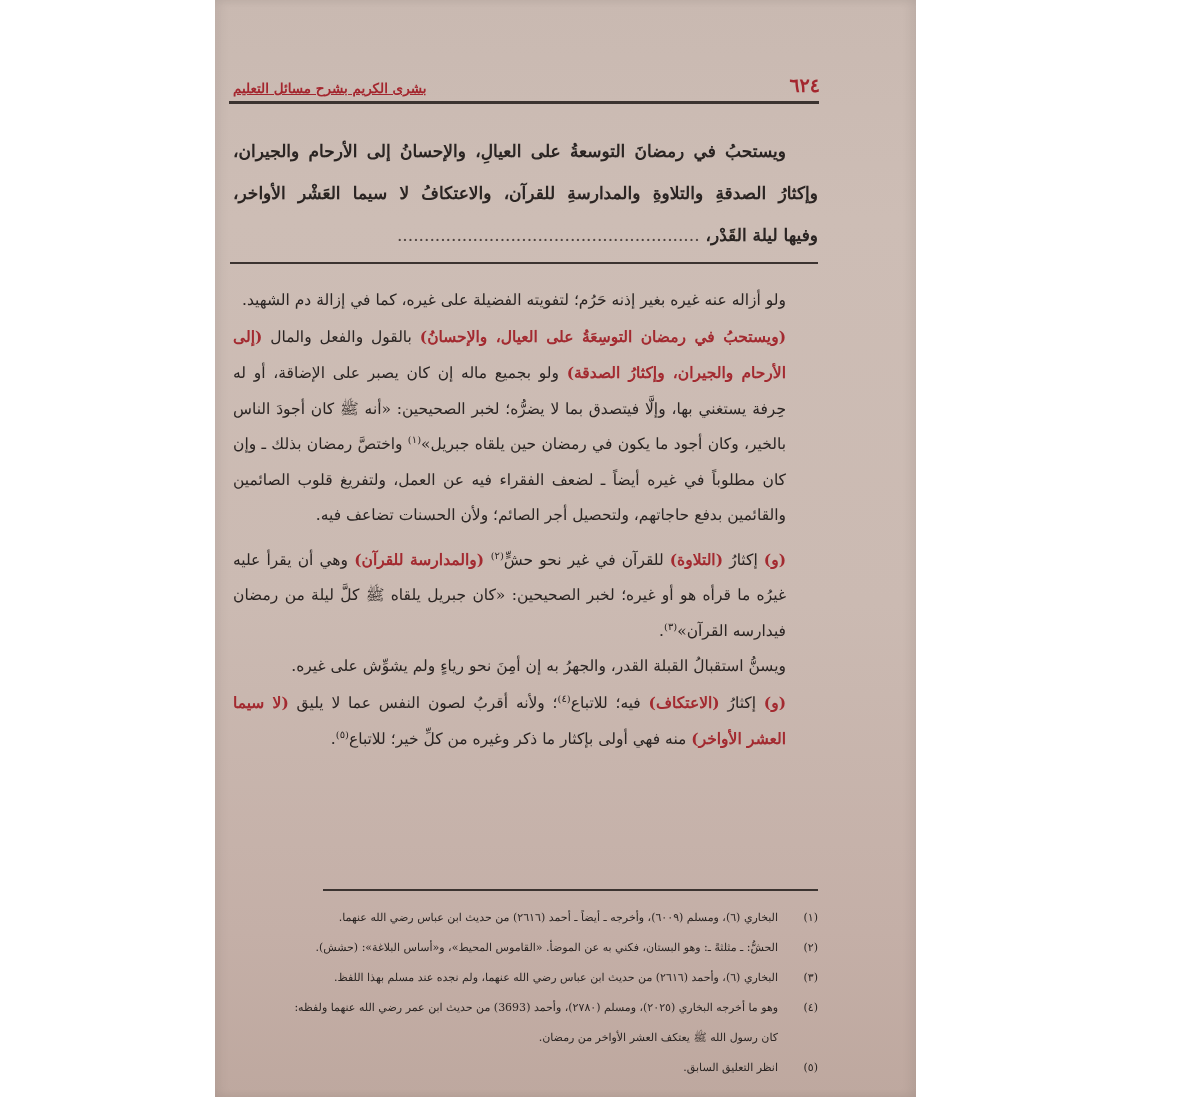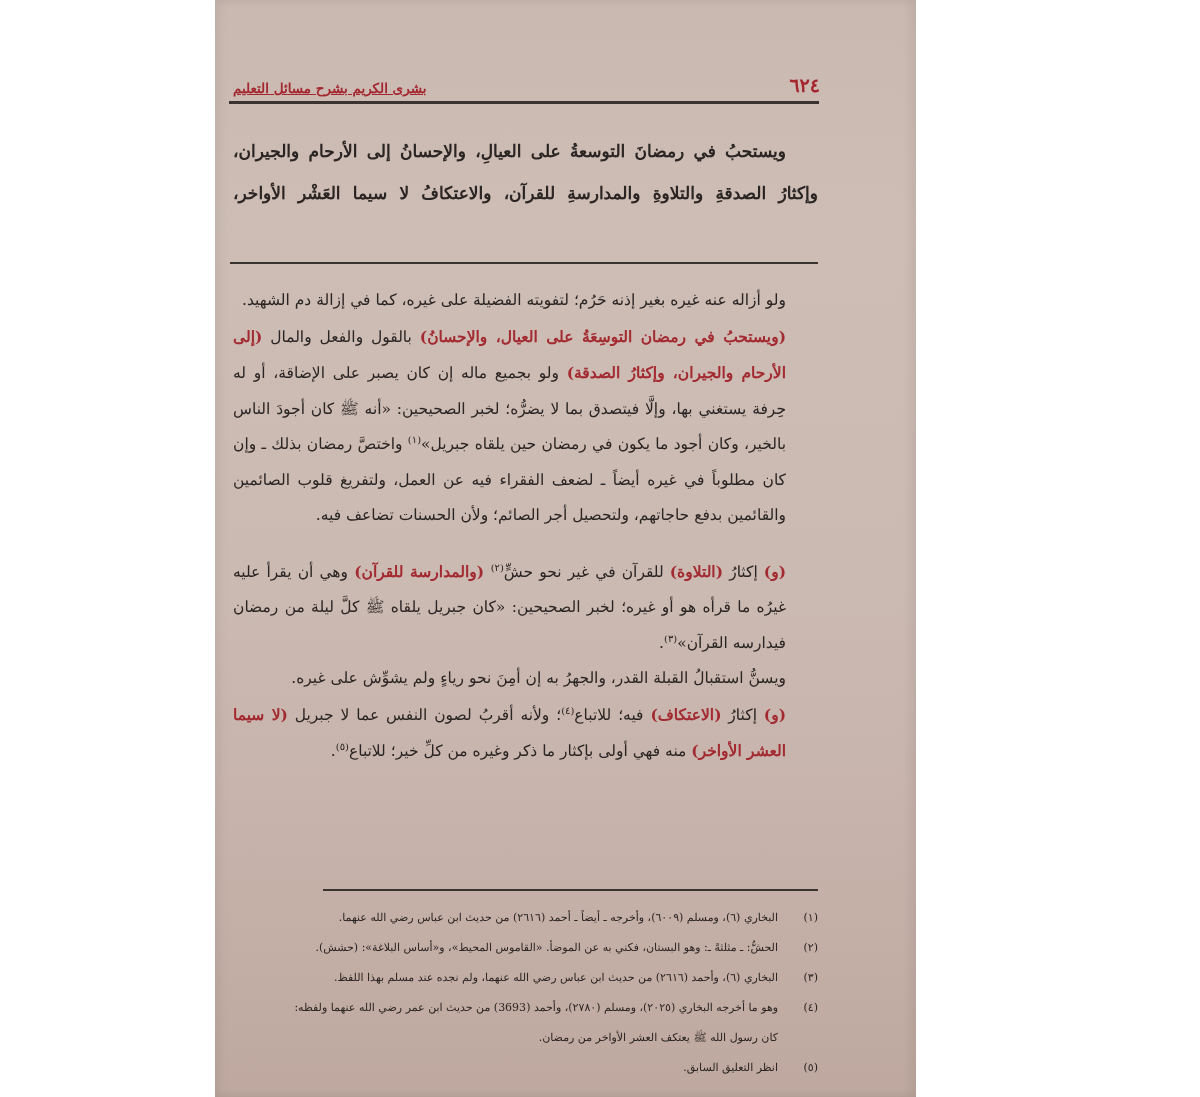--- a/index.html
+++ b/index.html
@@ -32,21 +32,21 @@
     .matn p { margin:0; text-align-last:justify; }
     .matn p:first-child { padding-right:32px; }
     .matn p.last-line { text-align-last:right; }
     .dots { letter-spacing:2px; color:#4a403c; font-weight:normal; }
 
     .sharh {
       left:18px; width:585px; top:283px;
       font-size:15.5px; line-height:35.5px;
     }
     .sharh p { margin:0; }
-    .sharh p.gap { margin-top:20px; }
+    .sharh p.gap { margin-top:8px; }
     .indent { padding-right:32px; }
     .red { color:#a32a30; font-weight:bold; }
     .sup { font-size:10px; vertical-align:super; line-height:0; }
 
     .footnotes {
       left:18px; width:585px; top:903px;
       font-size:11px; line-height:30px;
     }
     .footnotes p { margin:0; }
     .fn-num { display:inline-block; width:40px; }
@@ -59,38 +59,39 @@
 
   <div class="header">
     <span class="page-number">٦٢٤</span>
     <span class="running-title">بشرى الكريم بشرح مسائل التعليم</span>
   </div>
   <div class="rule header-rule"></div>
 
   <div class="text-block matn">
     <p>ويستحبُ في رمضانَ التوسعةُ على العيالِ، والإحسانُ إلى الأرحام والجيران،</p>
     <p>وإكثارُ الصدقةِ والتلاوةِ والمدارسةِ للقرآن، والاعتكافُ لا سيما العَشْر الأواخر،</p>
+    <p class="last-line"><span>وفيها ليلة القَدْر،</span> <span class="dots">........................................................</span></p>
   </div>
   <div class="rule matn-rule"></div>
 
   <div class="text-block sharh">
     <p class="indent">ولو أزاله عنه غيره بغير إذنه حَرُم؛ لتفويته الفضيلة على غيره، كما في إزالة دم الشهيد.</p>
 
     <p class="indent">
       <span class="red">(ويستحبُ في رمضان التوسِعَةُ على العيال، والإحسانُ)</span><span> بالقول والفعل والمال </span><span class="red">(إلى الأرحام والجيران، وإكثارُ الصدقة)</span><span> ولو بجميع ماله إن كان يصبر على الإضاقة، أو له حِرفة يستغني بها، وإلَّا فيتصدق بما لا يضرُّه؛ لخبر الصحيحين: «أنه ﷺ كان أجودَ الناس بالخير، وكان أجود ما يكون في رمضان حين يلقاه جبريل»</span><span class="sup">(١)</span><span> واختصَّ رمضان بذلك ـ وإن كان مطلوباً في غيره أيضاً ـ لضعف الفقراء فيه عن العمل، ولتفريغ قلوب الصائمين والقائمين بدفع حاجاتهم، ولتحصيل أجر الصائم؛ ولأن الحسنات تضاعف فيه.</span>
     </p>
 
     <p class="indent gap">
       <span class="red">(و)</span><span> إكثارُ </span><span class="red">(التلاوة)</span><span> للقرآن في غير نحو حشٍّ</span><span class="sup">(٢)</span><span class="red"> (والمدارسة للقرآن)</span><span> وهي أن يقرأ عليه غيرُه ما قرأه هو أو غيره؛ لخبر الصحيحين: «كان جبريل يلقاه ﷺ كلَّ ليلة من رمضان فيدارسه القرآن»</span><span class="sup">(٣)</span><span>.</span>
     </p>
 
     <p class="indent">ويسنُّ استقبالُ القبلة القدر، والجهرُ به إن أمِنَ نحو رياءٍ ولم يشوِّش على غيره.</p>
 
     <p class="indent">
-      <span class="red">(و)</span><span> إكثارُ </span><span class="red">(الاعتكاف)</span><span> فيه؛ للاتباع</span><span class="sup">(٤)</span><span>؛ ولأنه أقربُ لصون النفس عما لا جبريل </span><span class="red">(لا سيما العشر الأواخر)</span><span> منه فهي أولى بإكثار ما ذكر وغيره من كلِّ خير؛ للاتباع</span><span class="sup">(٥)</span><span>.</span>
+      <span class="red">(و)</span><span> إكثارُ </span><span class="red">(الاعتكاف)</span><span> فيه؛ للاتباع</span><span class="sup">(٤)</span><span>؛ ولأنه أقربُ لصون النفس عما لا يليق </span><span class="red">(لا سيما العشر الأواخر)</span><span> منه فهي أولى بإكثار ما ذكر وغيره من كلِّ خير؛ للاتباع</span><span class="sup">(٥)</span><span>.</span>
     </p>
 
   </div>
 
   <div class="rule fn-rule"></div>
 
   <div class="text-block footnotes">
     <p><span class="fn-num">(١)</span><span>البخاري (٦)، ومسلم (٦٠٠٩)، وأخرجه ـ أيضاً ـ أحمد (٢٦١٦) من حديث ابن عباس رضي الله عنهما.</span></p>
     <p><span class="fn-num">(٢)</span><span>الحشُّ: ـ مثلثةً ـ: وهو البستان، فكني به عن الموضأ. «القاموس المحيط»، و«أساس البلاغة»: (حشش).</span></p>
     <p><span class="fn-num">(٣)</span><span>البخاري (٦)، وأحمد (٢٦١٦) من حديث ابن عباس رضي الله عنهما، ولم نجده عند مسلم بهذا اللفظ.</span></p>

